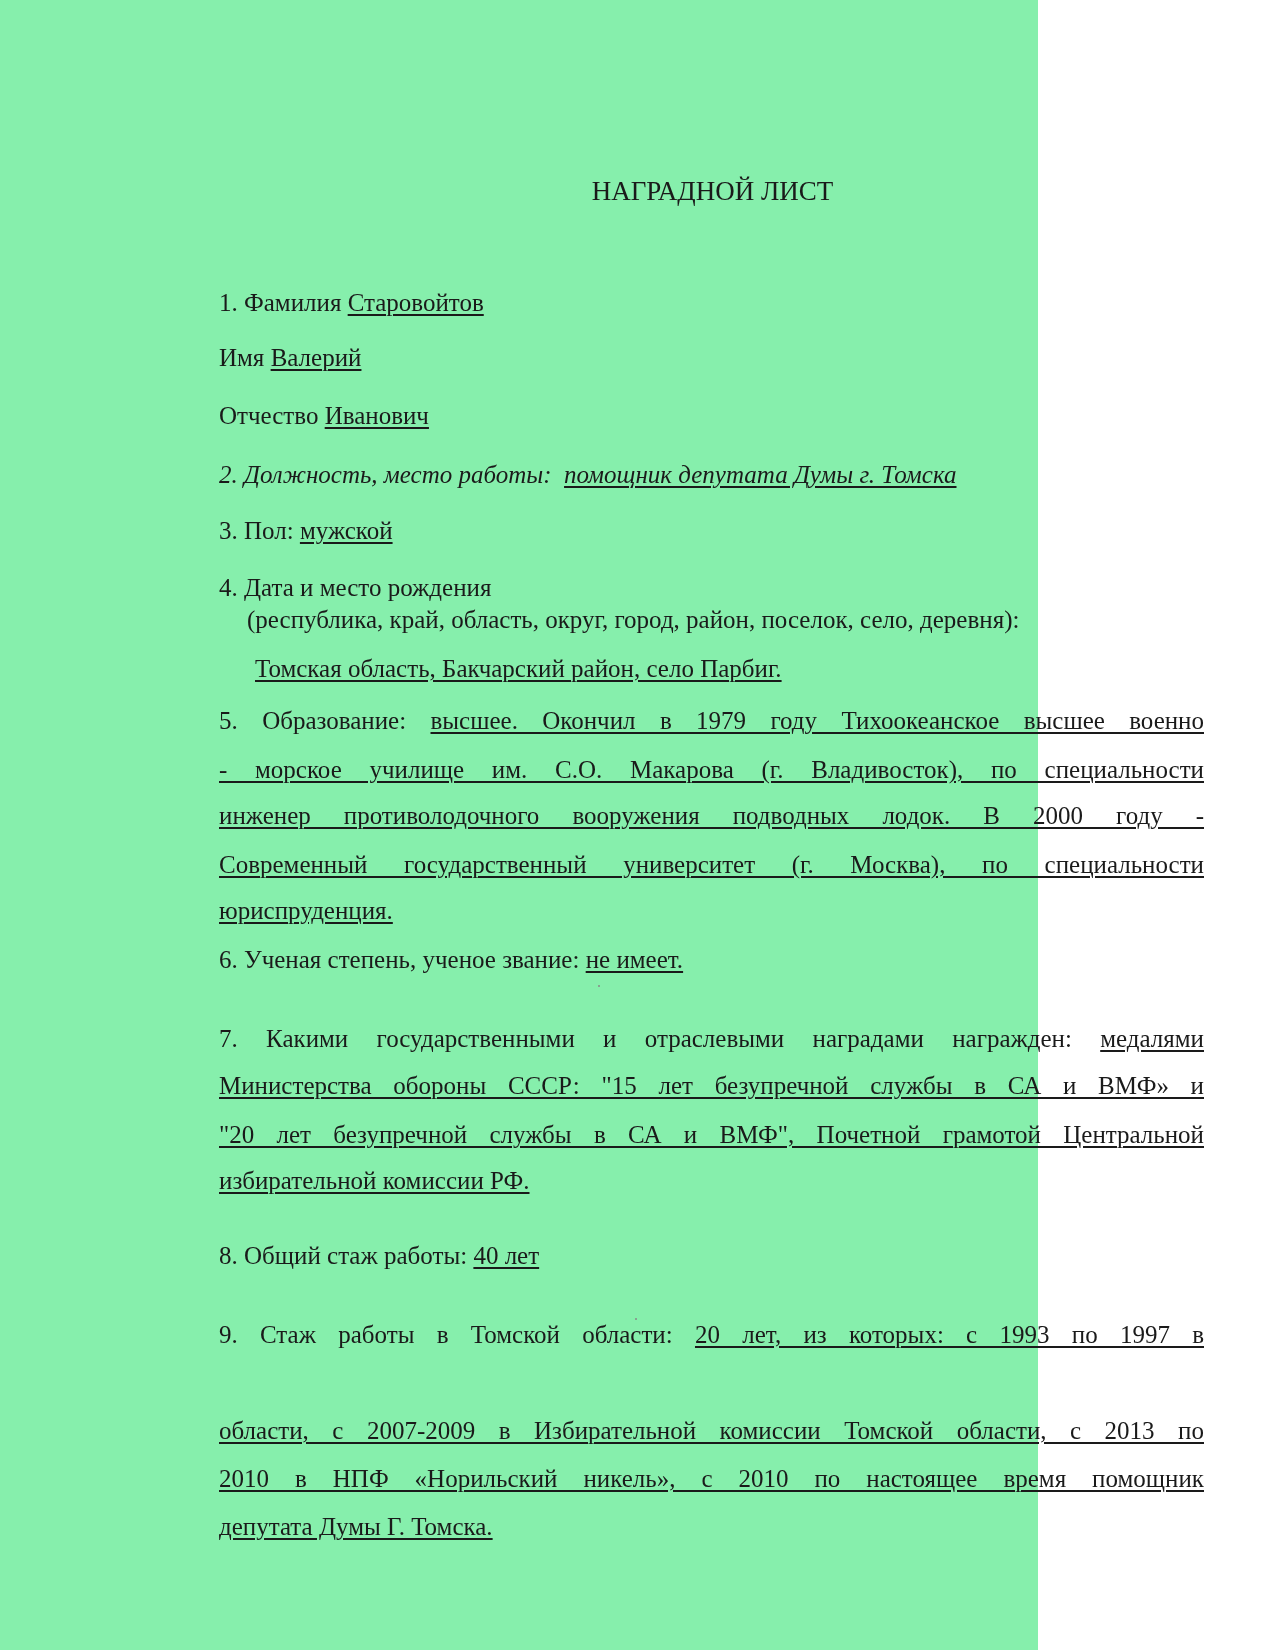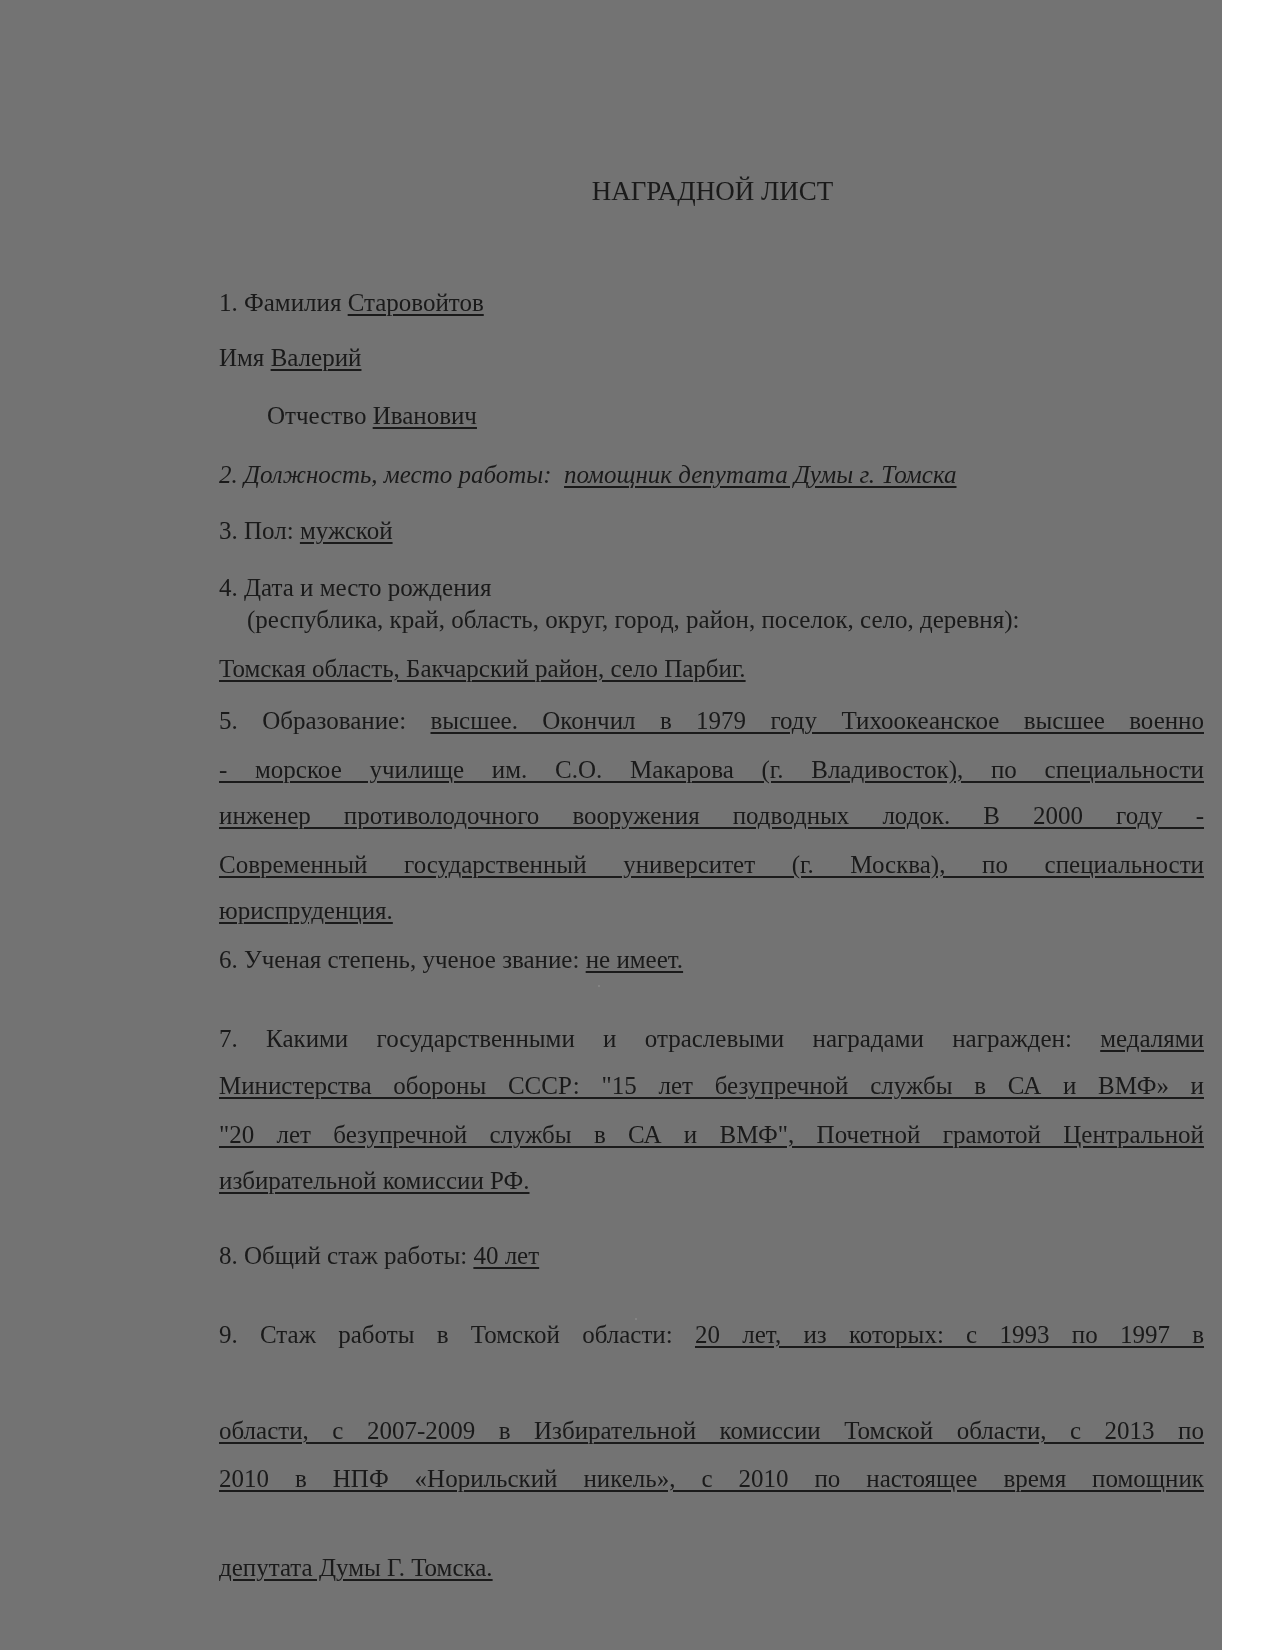--- a/index.html
+++ b/index.html
@@ -11,23 +11,23 @@
       width: 1275px;
       height: 1650px;
       position: relative;
       overflow: hidden;
       font-family: "Liberation Serif", "DejaVu Serif", serif;
       color: #1a1a1a;
     }
     .page {
       position: absolute;
       left: 0; top: 0;
-      width: 1222px;
+      width: 1038px;
       height: 1650px;
-      background: #737373;
+      background: #86efac;
     }
     .title {
       position: absolute;
       top: 176px;
       left: 0;
       width: 1275px;
       text-align: center;
       padding-left: 150px;
       box-sizing: border-box;
       font-size: 27px;
@@ -88,38 +88,38 @@
   <div class="line" style="top:288px;">
     <span>1. Фамилия</span>
     <span class="u">Старовойтов</span>
   </div>
 
   <div class="line" style="top:343px;">
     <span>Имя</span>
     <span class="u">Валерий</span>
   </div>
 
-  <div class="line" style="top:401px;margin-left:48px;">
+  <div class="line" style="top:401px;">
     <span>Отчество</span>
     <span class="u">Иванович</span>
   </div>
 
   <div class="line" style="top:460px;font-style:italic;">
     <span>2. Должность, место работы:</span>&nbsp;
     <span class="u">помощник депутата Думы г. Томска</span>
   </div>
 
   <div class="line" style="top:516px;">
     <span>3. Пол:</span>
     <span class="u">мужской</span>
   </div>
 
   <div class="line" style="top:573px;">4. Дата и место рождения</div>
   <div class="line indent" style="top:605px;">(республика, край, область, округ, город, район, поселок, село, деревня):</div>
-  <div class="line" style="top:654px;">
+  <div class="line" style="top:654px;margin-left:36px;">
     <span class="u">Томская область, Бакчарский район, село Парбиг.</span>
   </div>
 
   <div class="just" style="top:706px;"><span>5. Образование:</span> <span class="u">высшее. Окончил в 1979 году Тихоокеанское высшее военно</span></div>
   <div class="just u" style="top:755px;">- морское училище им. С.О. Макарова (г. Владивосток), по специальности</div>
   <div class="just u" style="top:801px;">инженер противолодочного вооружения подводных лодок. В 2000 году -</div>
   <div class="just u" style="top:850px;">Современный государственный университет (г. Москва), по специальности</div>
   <div class="line" style="top:896px;">
     <span class="u">юриспруденция.</span>
   </div>
@@ -137,19 +137,19 @@
   </div>
 
   <div class="line" style="top:1241px;">
     <span>8. Общий стаж работы:</span>
     <span class="u">40 лет</span>
   </div>
 
   <div class="just" style="top:1320px;"><span>9. Стаж работы в Томской области:</span> <span class="u">20 лет, из которых: с 1993 по 1997 в</span></div>
   <div class="just u" style="top:1416px;">области, с 2007-2009 в Избирательной комиссии Томской области, с 2013 по</div>
   <div class="just u" style="top:1464px;">2010 в НПФ «Норильский никель»,  с 2010 по настоящее время помощник</div>
-  <div class="line" style="top:1553px;">
+  <div class="line" style="top:1512px;">
     <span class="u">депутата Думы Г. Томска.</span>
   </div>
 
   <div class="noise" style="left:598px; top:985px;"></div>
   <div class="noise" style="left:635px; top:1318px;"></div>
 </div>
 
 </body></html>

